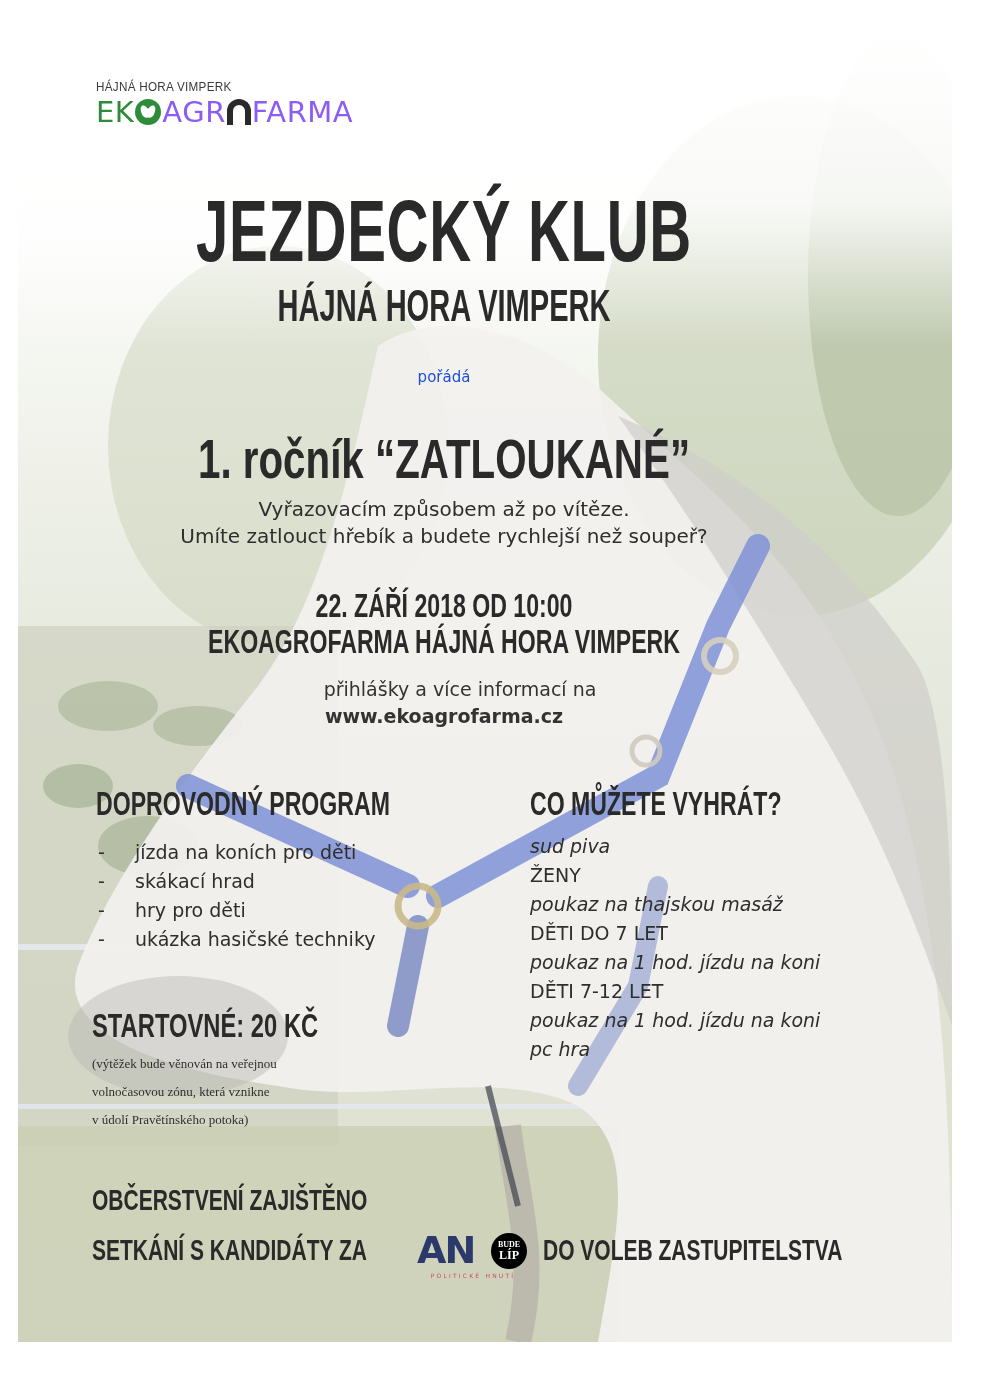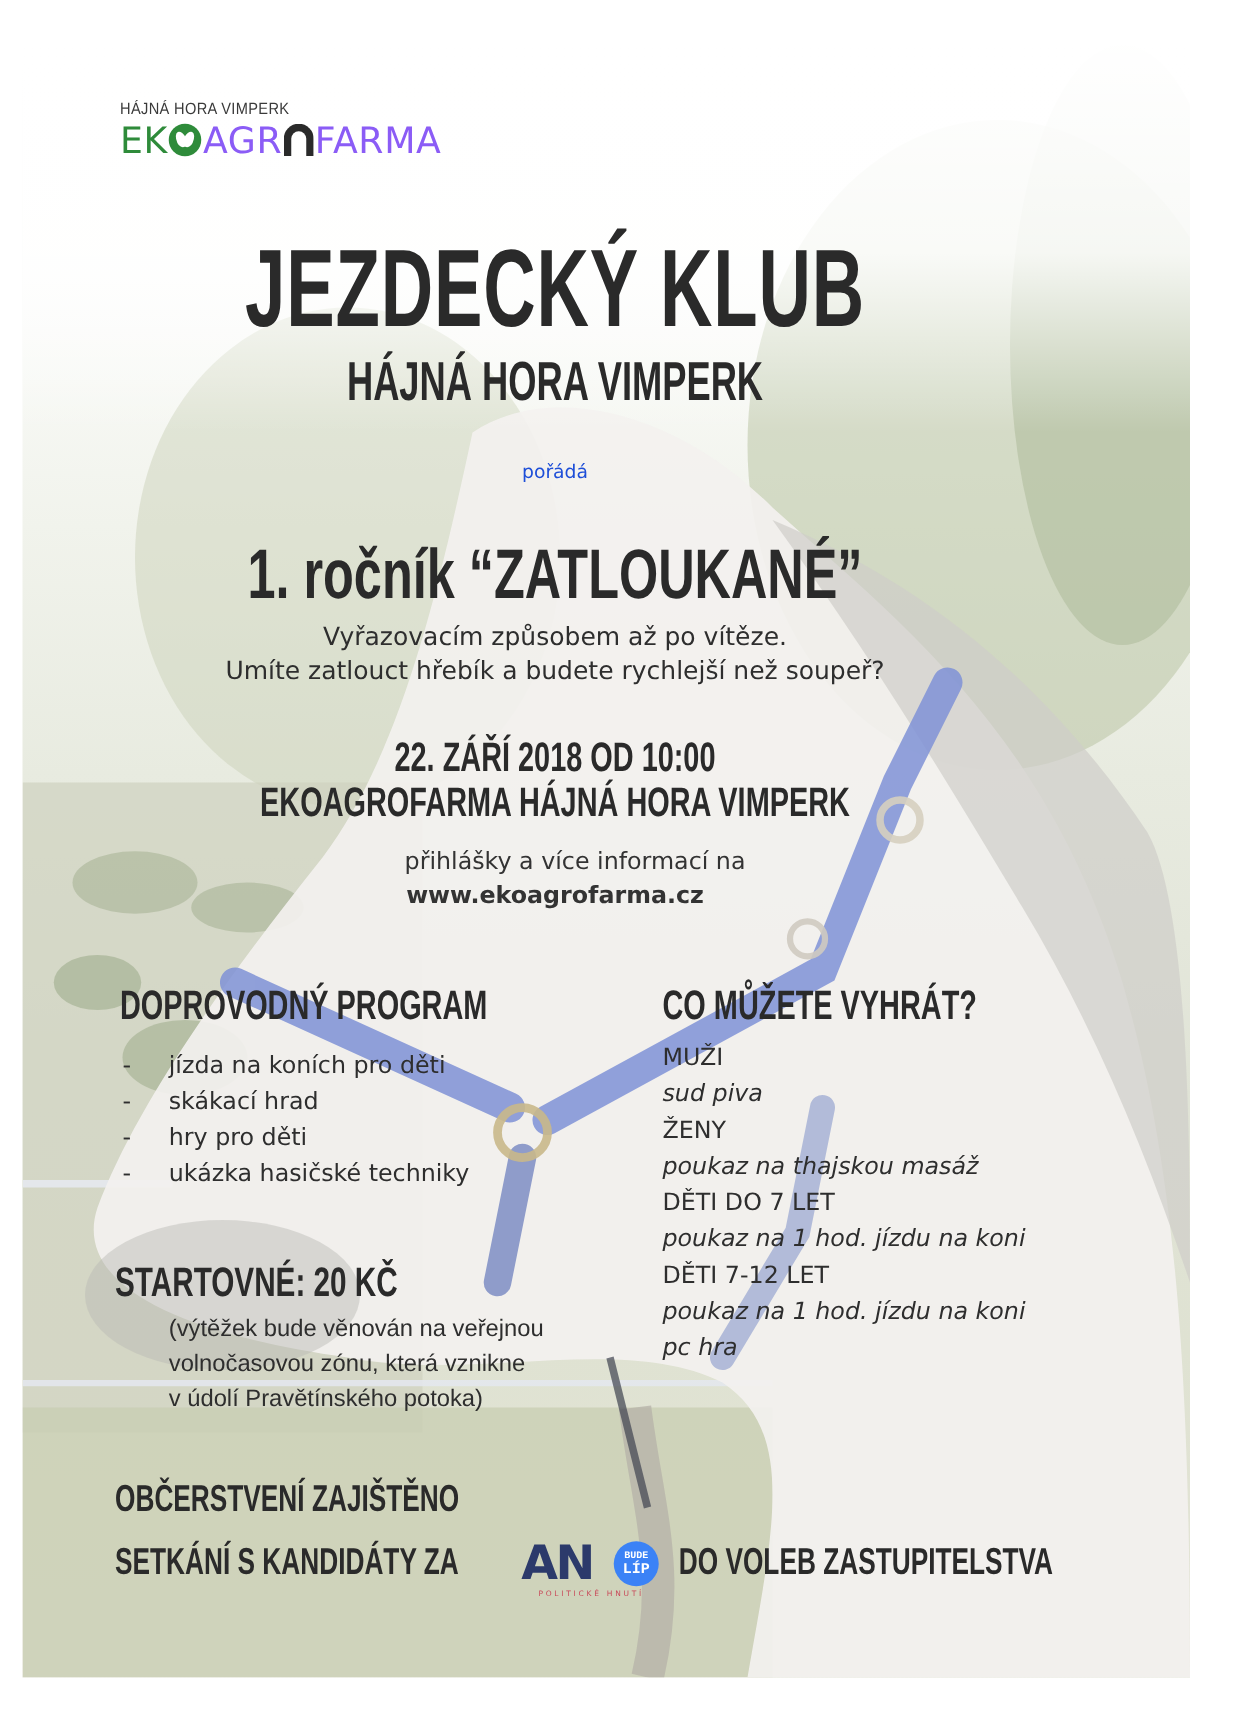--- a/index.html
+++ b/index.html
@@ -81,37 +81,37 @@
   .prog-list li { display: flex; }
   .prog-list .dash { width: 37px; }
 
   .win { left: 530px; top: 786px; }
   .win-list { left: 530px; top: 832px; font-family: "DejaVu Sans", sans-serif; font-size: 19px; line-height: 29px; color: #2e2e2e; }
   .win-list .cat { display: block; }
   .win-list .prize { display: block; font-style: italic; font-size: 19px; }
 
   .fee { left: 92px; top: 1008px; }
   .fee .cond { font-size: 33px; line-height: 36px; transform: scaleX(0.72); transform-origin: left top; }
-  .fee-note { left: 92px; top: 1050px; font-family: Liberation Sans, sans-serif; font-size: 19px; line-height: 28px; color: #2e2e2e; width: 420px; margin-left: 43px; }
+  .fee-note { left: 92px; top: 1050px; font-family: Liberation Serif, serif; font-size: 13px; line-height: 28px; color: #2e2e2e; width: 420px; }
 
   .refresh { left: 92px; top: 1183px; }
   .refresh .cond { font-size: 30px; line-height: 34px; transform: scaleX(0.70); transform-origin: left top; }
 
   .meet { left: 92px; top: 1233px; display: flex; align-items: flex-start; }
   .meet .cond { font-size: 30px; line-height: 34px; transform: scaleX(0.70); transform-origin: left top; }
   .meet .part1 { width: 320px; }
 
   .ano { position: absolute; left: 417px; top: 1230px; width: 112px; height: 52px; }
   .ano .letters {
     position: absolute; left: 0; top: 0; font-family: "DejaVu Sans", sans-serif; font-weight: bold;
     font-size: 38px; line-height: 40px; color: #2c3a6b; letter-spacing: -2px;
   }
   .ano .bubble {
     position: absolute; left: 74px; top: 3px; width: 36px; height: 36px; border-radius: 50%;
-    background: #3b82f6; color: #fff; font-family: Liberation Mono, monospace; font-weight: bold;
+    background: #000000; color: #fff; font-family: Liberation Serif, serif; font-weight: bold;
     text-align: center; display: flex; flex-direction: column; justify-content: center;
   }
   .ano .bubble .b1 { font-size: 8px; line-height: 9px; }
   .ano .bubble .b2 { font-size: 12px; line-height: 13px; }
   .ano .tag {
     position: absolute; left: 0; top: 42px; width: 112px; text-align: center;
     font-family: "DejaVu Sans", sans-serif; font-size: 6px; letter-spacing: 2.2px; color: #c94a5a;
   }
 </style>
 </head>
@@ -210,21 +210,20 @@
   <li>
       <span class="dash">-</span>
       <span>ukázka hasičské techniky</span>
     </li>
 </ul>
 
 <div class="abs h-section win">
   <span class="cond">CO MŮŽETE VYHRÁT?</span>
 </div>
 <div class="abs win-list">
-  <span class="cat">MUŽI</span>
   <span class="prize">sud piva</span>
   <span class="cat">ŽENY</span>
   <span class="prize">poukaz na thajskou masáž</span>
   <span class="cat">DĚTI DO 7 LET</span>
   <span class="prize">poukaz na 1 hod. jízdu na koni</span>
   <span class="cat">DĚTI 7-12 LET</span>
   <span class="prize">poukaz na 1 hod. jízdu na koni</span>
   <span class="prize">pc hra</span>
 </div>
 

